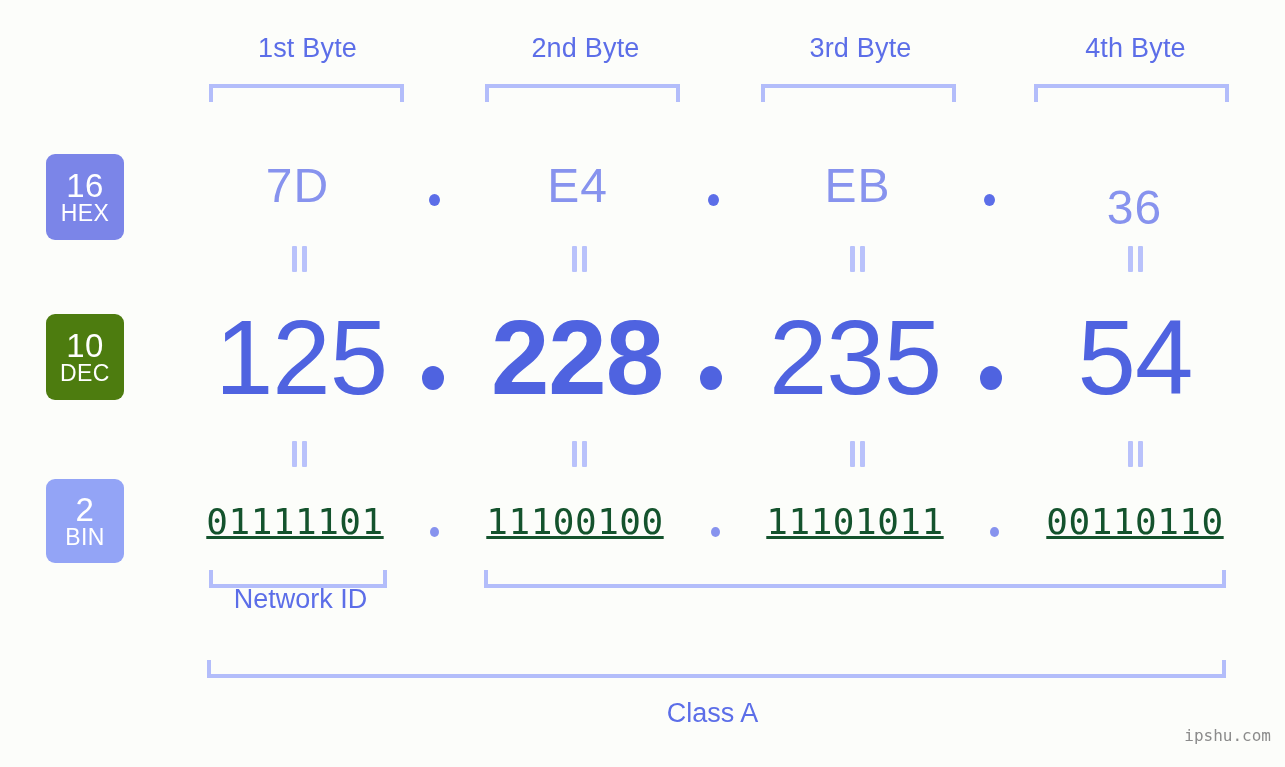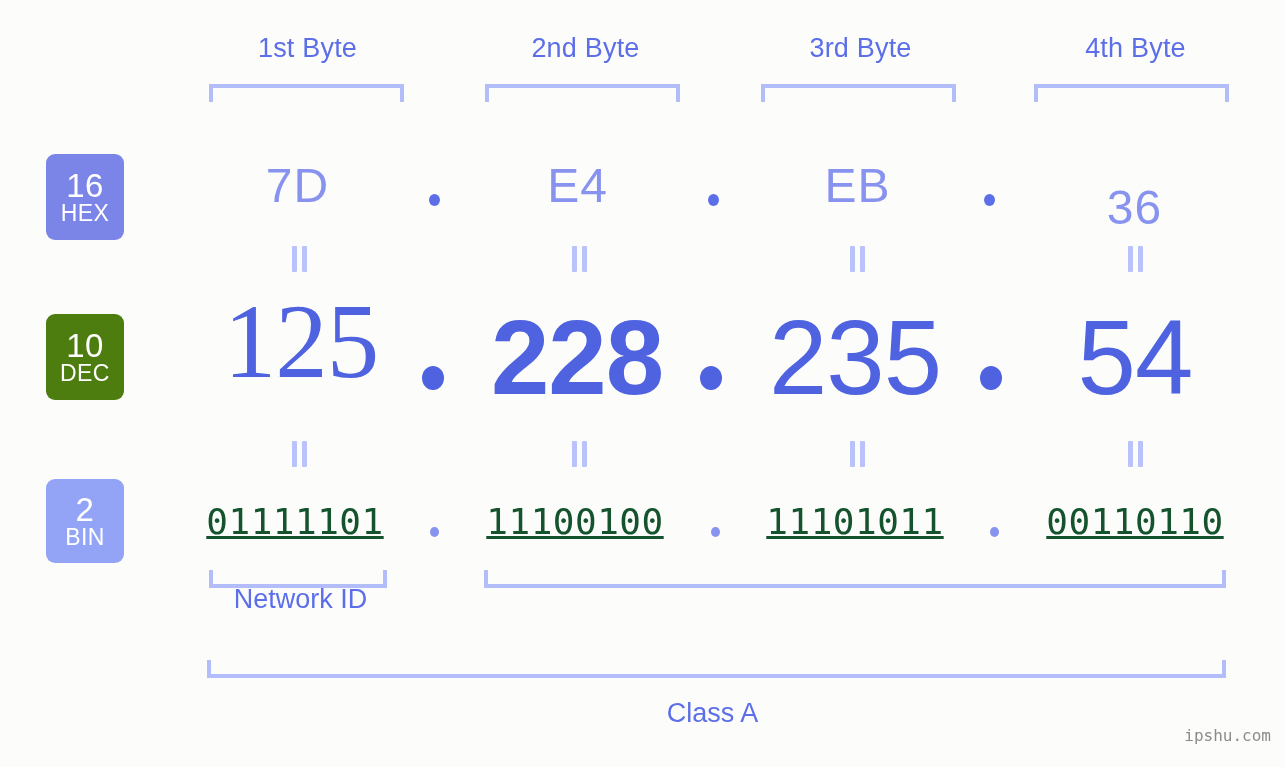--- a/index.html
+++ b/index.html
@@ -173,21 +173,21 @@
   <div class="eq" style="left:291px; top:246px;"></div>
   <div class="eq" style="left:571px; top:246px;"></div>
   <div class="eq" style="left:849px; top:246px;"></div>
   <div class="eq" style="left:1127px; top:246px;"></div>
 
   <div class="badge" style="top:314px; height:86px; background:#4d7c0f;">
     <span class="num">10</span>
     <span class="sub">DEC</span>
   </div>
 
-  <div class="cell dec-val" style="left:196px; top:289px; width:210px;font-family:Liberation Serif, serif;">125</div>
+  <div class="cell dec-val" style="left:196px; top:305px; width:210px;">125</div>
   <div class="dot dec" style="left:422px; top:366px;"></div>
   <div class="cell dec-val" style="left:472px; top:305px; width:210px;font-weight:bold;">228</div>
   <div class="dot dec" style="left:700px; top:366px;"></div>
   <div class="cell dec-val" style="left:750px; top:305px; width:210px;">235</div>
   <div class="dot dec" style="left:980px; top:366px;"></div>
   <div class="cell dec-val" style="left:1030px; top:305px; width:210px;">54</div>
 
   <div class="eq" style="left:291px; top:441px;"></div>
   <div class="eq" style="left:571px; top:441px;"></div>
   <div class="eq" style="left:849px; top:441px;"></div>

